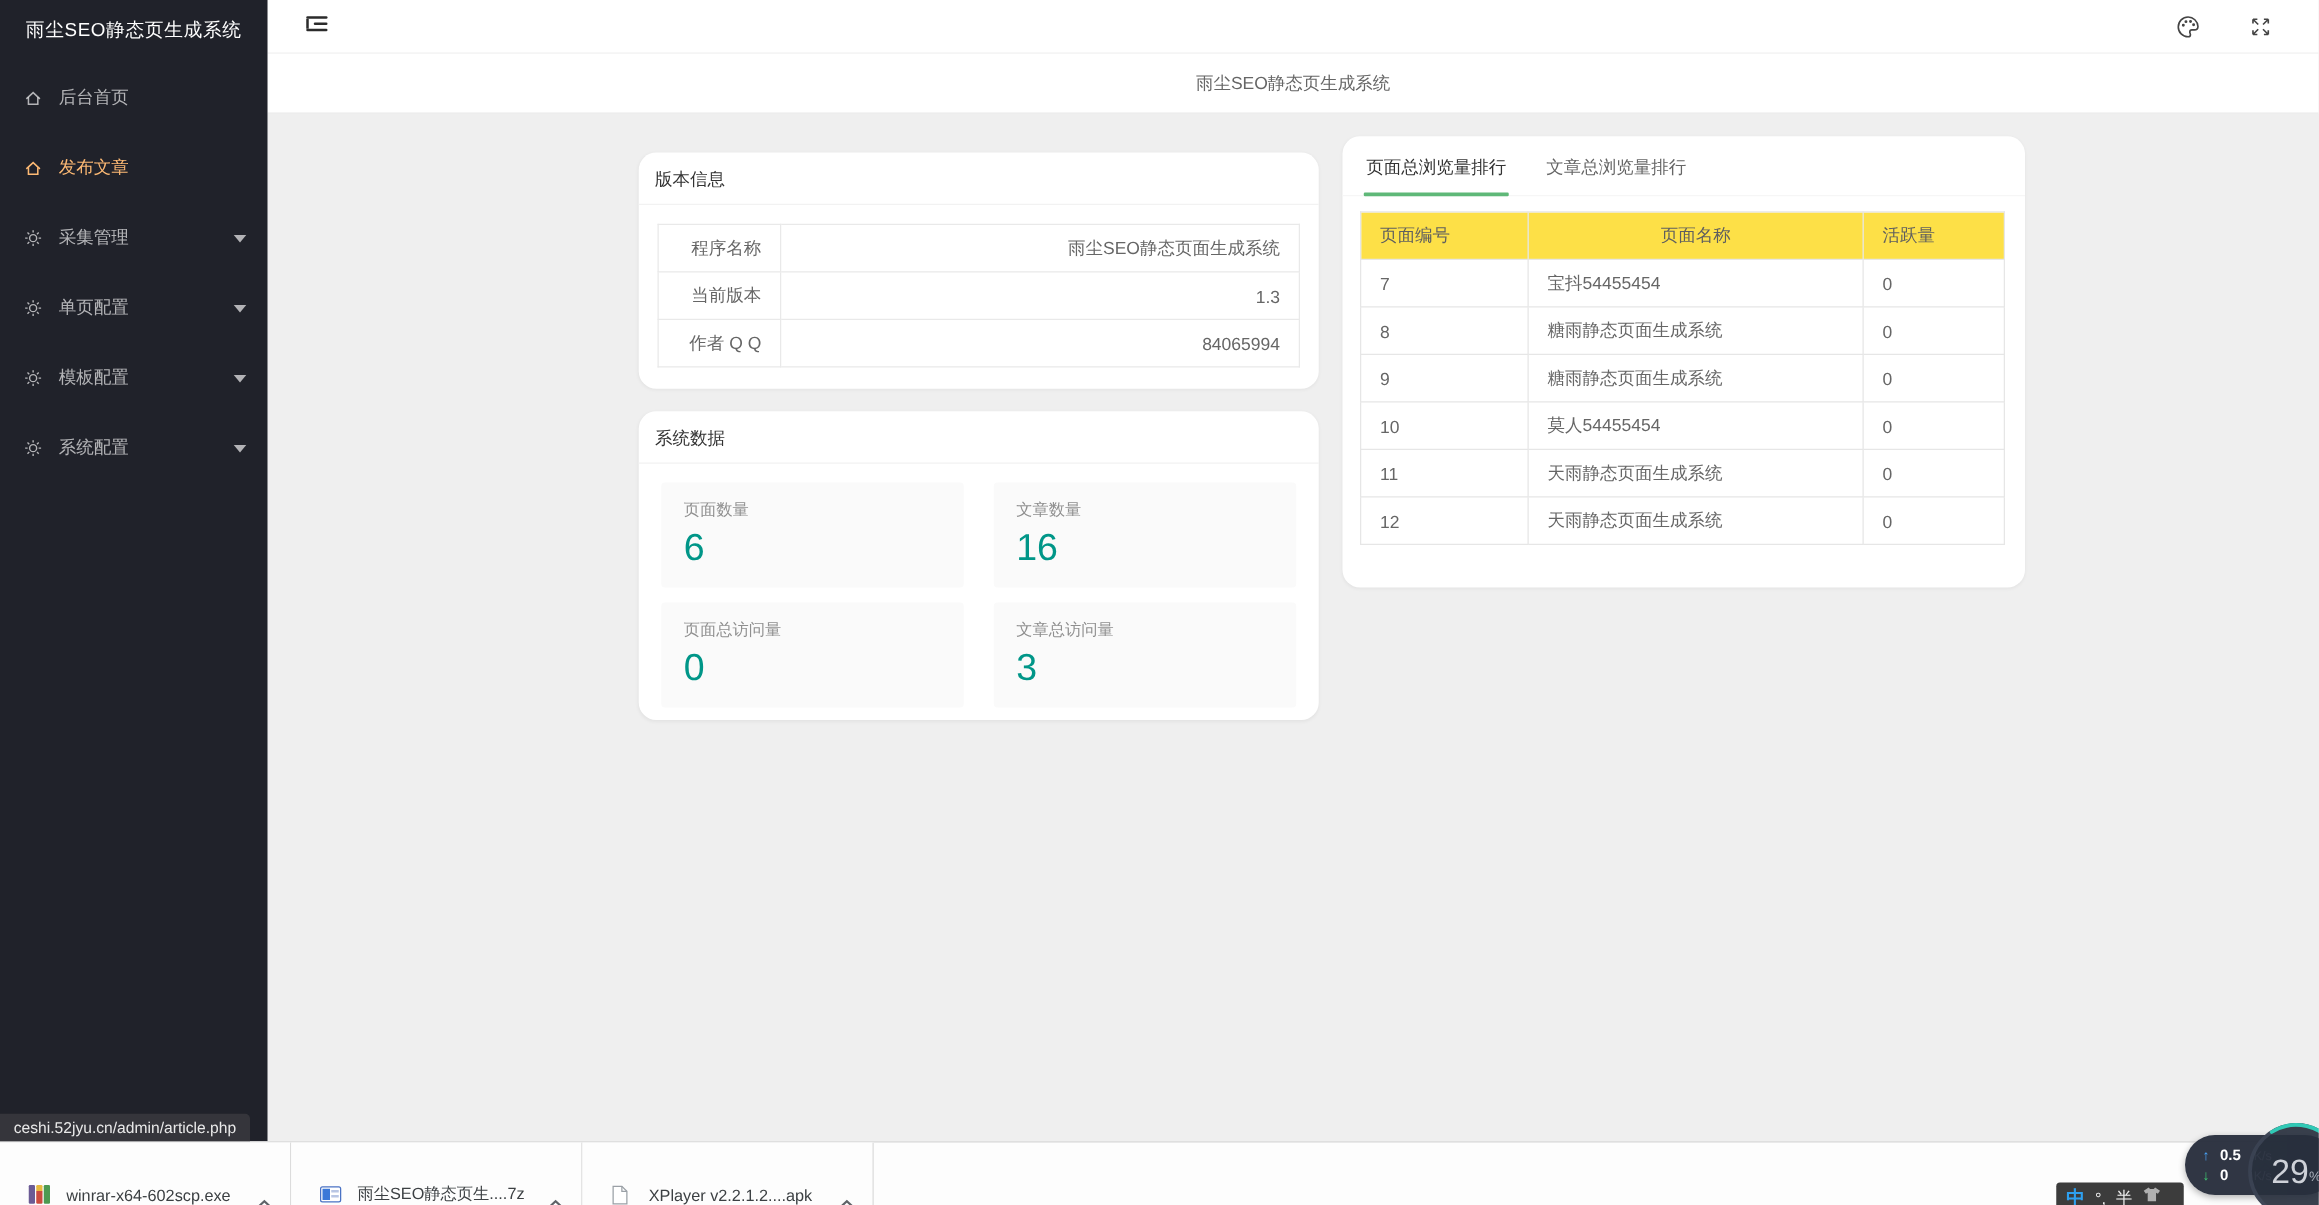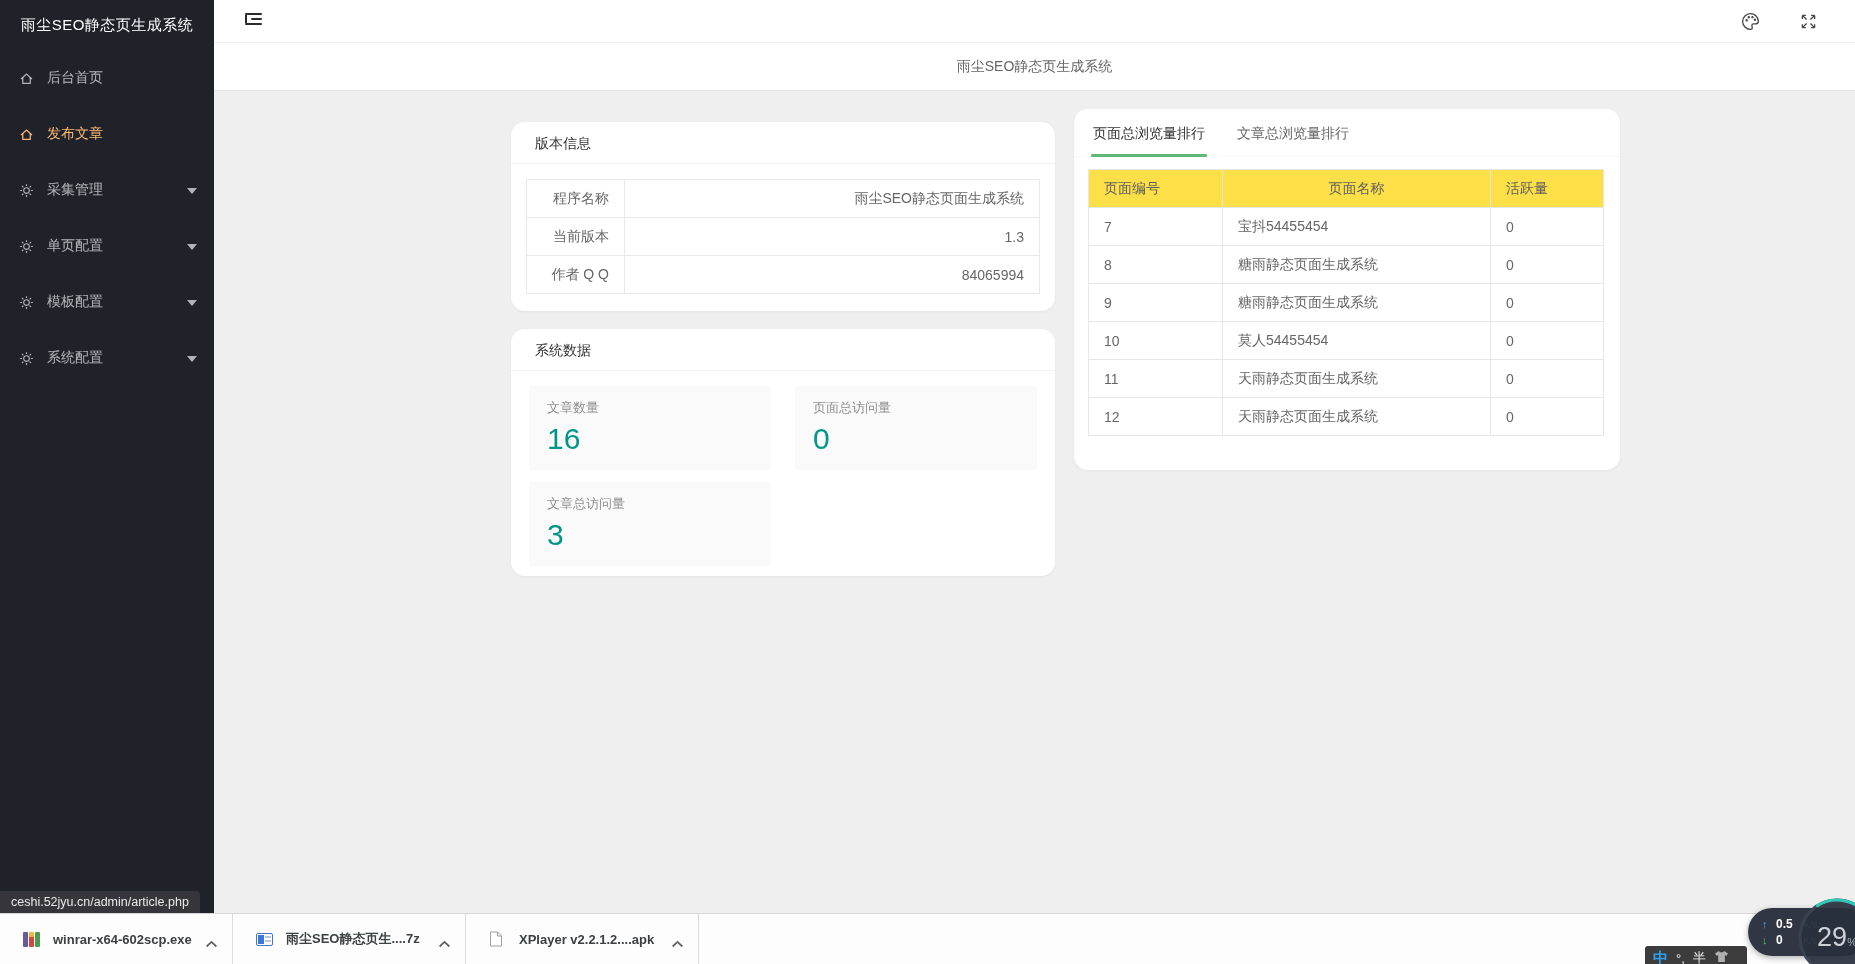--- a/index.html
+++ b/index.html
@@ -34,21 +34,21 @@
   .top-icons .tico { width:21px; height:21px; cursor:pointer; }
 
   .tabbar { position:absolute; left:214px; top:43px; right:0; height:48px;
     background:#fff; border-bottom:1px solid #e9e9e9; display:flex;
     align-items:center; justify-content:center; font-size:14px; color:#666; z-index:3; }
 
   
   .content { position:absolute; left:214px; top:91px; right:0; bottom:0; background:#efefef; }
   .card { position:absolute; background:#fff; border-radius:14px;
     box-shadow:0 1px 3px rgba(0,0,0,.05); }
-  .card-head { height:42px; line-height:42px; padding:0 24px; font-size:14px;
+  .card-head { height:42px; line-height:42px; padding:0 13px; font-size:14px;
     color:#333; border-bottom:1px solid #f2f2f2; }
 
   .card-version { left:297px; top:31px; width:544px; height:189px; }
   .vtable { margin:15px; border-collapse:collapse; width:514px;text-align:right; }
   .vtable td { border:1px solid #e9e9e9; height:38px; padding:0 15px;
     font-size:14px; color:#666; background:#fff; }
   .vtable td.vl { width:98px; }
 
   .card-stats { left:297px; top:238px; width:544px; height:247px; }
   .stat-grid { display:grid; grid-template-columns:1fr 1fr; gap:12px 24px; padding:15px 18px; }
@@ -71,22 +71,22 @@
   .rtable .c1 { width:134px; } .rtable .c2 { width:268px;text-align:center; }
 
   
   .status-bubble { position:absolute; left:0; bottom:51px; height:22px; z-index:8;
     background:#35353b; color:#e9e9e9; font-size:12.5px; line-height:22px;
     padding:0 11px; border-radius:0 4px 0 0; white-space:nowrap; }
 
   
   .shelf { position:absolute; left:0; bottom:0; width:100%; height:51px;
     background:#fdfdfd; border-top:1px solid #d6d6d6; z-index:7; display:flex; }
-  .dl-item { width:233px; height:100%; display:flex; align-items:center;
-    padding:0 14px 0 23px; border-right:1px solid #dcdcdc; cursor:pointer; background:#fdfdfd;font-weight:bold; }
+  .dl-item { width:233px; height:100%; display:flex; align-items:flex-end;
+    padding:0 14px 0 23px; border-right:1px solid #dcdcdc; cursor:pointer; background:#fdfdfd; }
   .dl-ico { width:17px; height:17px; margin-right:13px; flex:none; display:flex; align-items:center; }
   .dl-name { font-size:13px; color:#3c4043; white-space:nowrap; overflow:hidden; flex:1; }
   .dl-caret { width:13px; height:9px; margin-left:8px; flex:none; }
   .winrar { display:flex; gap:1px; height:15px; }
   .winrar i { width:5px; height:15px; border-radius:1px; }
   .winrar .b1 { background:#6b5b95; }
   .winrar .b2 { background:linear-gradient(#e8b93e 0 34%, #cc4b3f 34%); }
   .winrar .b3 { background:#4d9a51; }
   .appico { width:17px; height:13px; background:#fff; border:1px solid #4a72c4;
     border-radius:2px; position:relative; }
@@ -239,20 +239,24 @@
           <td>84065994</td>
             </tr>
       </tbody>
         </table>
     </section>
 
     <section class="card card-stats">
       <div class="card-head">系统数据</div>
       <div class="stat-grid">
         <div class="stat-box">
+          <div class="stat-label">页面数量</div>
+          <div class="stat-value">6</div>
+        </div>
+        <div class="stat-box">
           <div class="stat-label">文章数量</div>
           <div class="stat-value">16</div>
         </div>
         <div class="stat-box">
           <div class="stat-label">页面总访问量</div>
           <div class="stat-value">0</div>
         </div>
         <div class="stat-box">
           <div class="stat-label">文章总访问量</div>
           <div class="stat-value">3</div>

